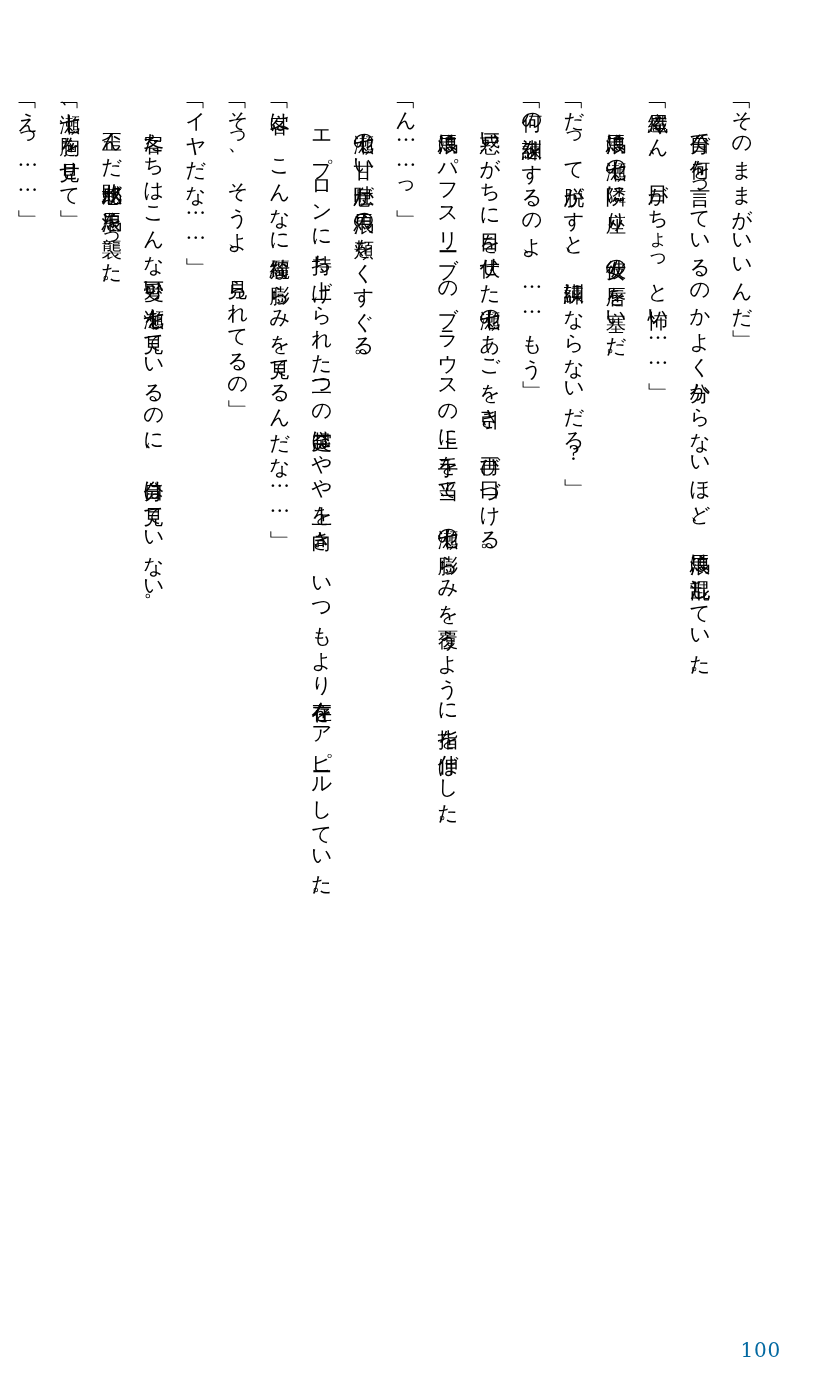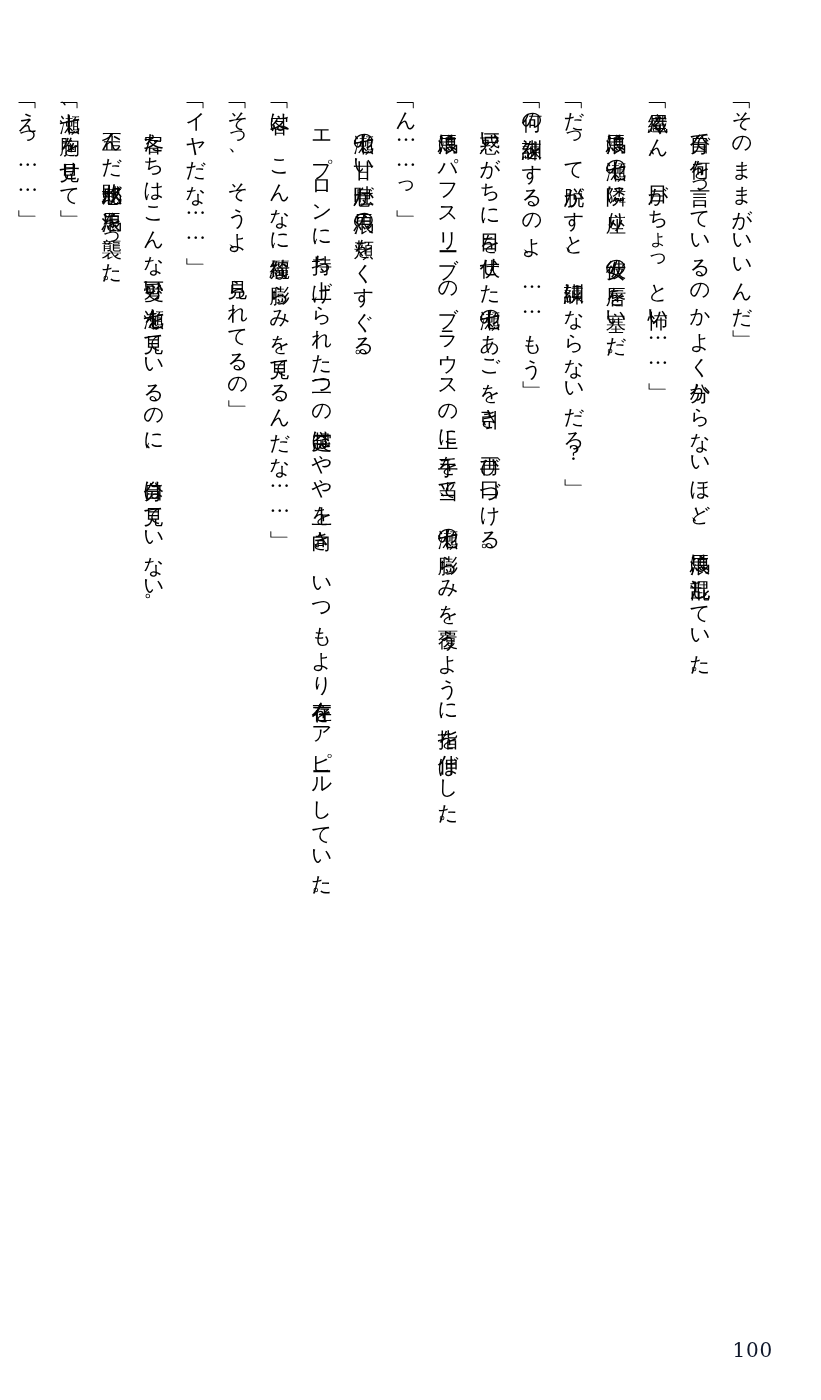--- a/index.html
+++ b/index.html
@@ -51,25 +51,25 @@
     text-indent: 1em;
   }
   
   #text-block p.dlg {
     text-indent: 0;
   }
 
   
   #page-number {
     position: absolute;
-    right: 48px;
+    right: 40px;
     bottom: 38px;
     font-size: 20px;
     letter-spacing: 0.04em;
-    color: #0f172a;
+    color: #0369a1;
     font-family: "DejaVu Serif", "Liberation Serif", serif;
   }
 </style>
 </head>
 <body>
 
 <div id="page">
 
   <div id="text-block">
     <p class="dlg">「そのままがいいんだ」</p>

